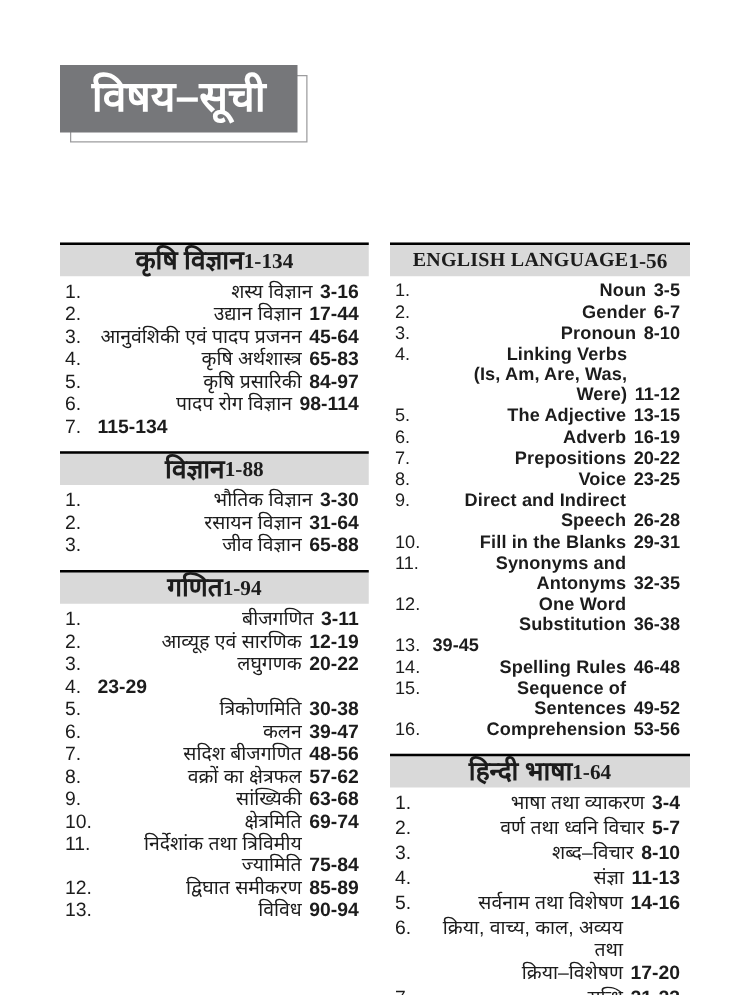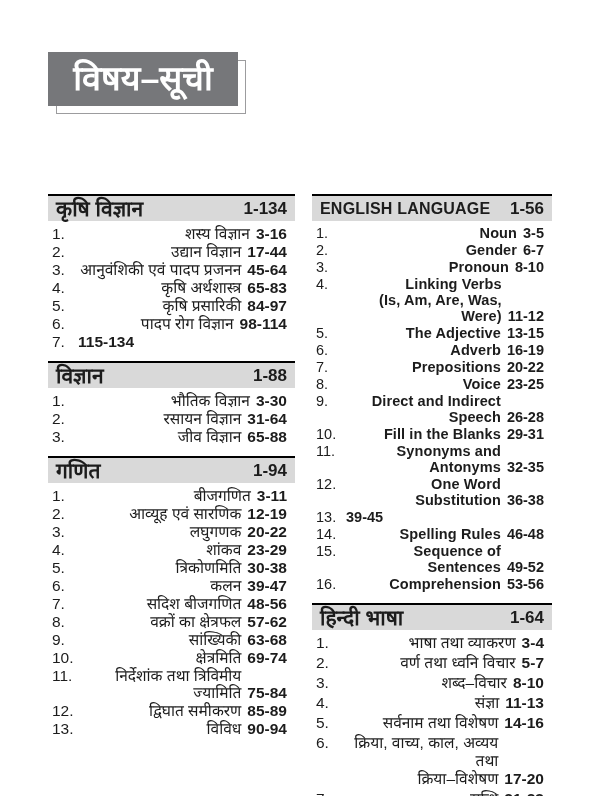--- a/index.html
+++ b/index.html
@@ -30,24 +30,24 @@
 
   
   .columns{position:absolute;left:48px;top:194px;width:504px;display:flex;}
   .col{box-sizing:border-box;}
   #col-left{width:247px;margin-right:17px;}
   #col-right{width:240px;}
 
   
   .toc-section{margin-bottom:11px;}
   .sec-bar{
-    display:flex;justify-content:space-between;align-items:center;
+    display:flex;justify-content:center;align-items:center;
     background:var(--section-bar-bg,#d9d9d9);
     border-top:2px solid var(--section-bar-top-border,#000);
-    padding:1px 8px;box-sizing:border-box;
+    padding:1px 8px;box-sizing:border-box;font-family:Liberation Serif, serif;
   }
   .sec-title{font-weight:bold;line-height:23px;white-space:nowrap;}
   .hi .sec-title{font-size:21px;}
   .en .sec-title{font-size:16px;letter-spacing:.2px;}
   .sec-range{font-weight:bold;font-size:17px;line-height:23px;white-space:nowrap;}
 
   .rows{padding:4px 8px 0 4px;}
   .row{display:flex;align-items:stretch;}
   .hi .row{font-size:15.5px;line-height:17px;margin-bottom:1px;}
   .en .row{font-size:14.5px;line-height:16px;margin-bottom:1px;}
@@ -189,24 +189,20 @@
             <div class="row">
     <span class="no">3.</span>
     <span class="lbl">
       <span class="l1">लघुगणक</span>
 
     </span>
     <span class="pg">20-22</span>
   </div>
             <div class="row">
     <span class="no">4.</span>
-    <span class="lbl">
-      <span class="l1">शांकव</span>
-
-    </span>
     <span class="pg">23-29</span>
   </div>
             <div class="row">
     <span class="no">5.</span>
     <span class="lbl">
       <span class="l1">त्रिकोणमिति</span>
 
     </span>
     <span class="pg">30-38</span>
   </div>

